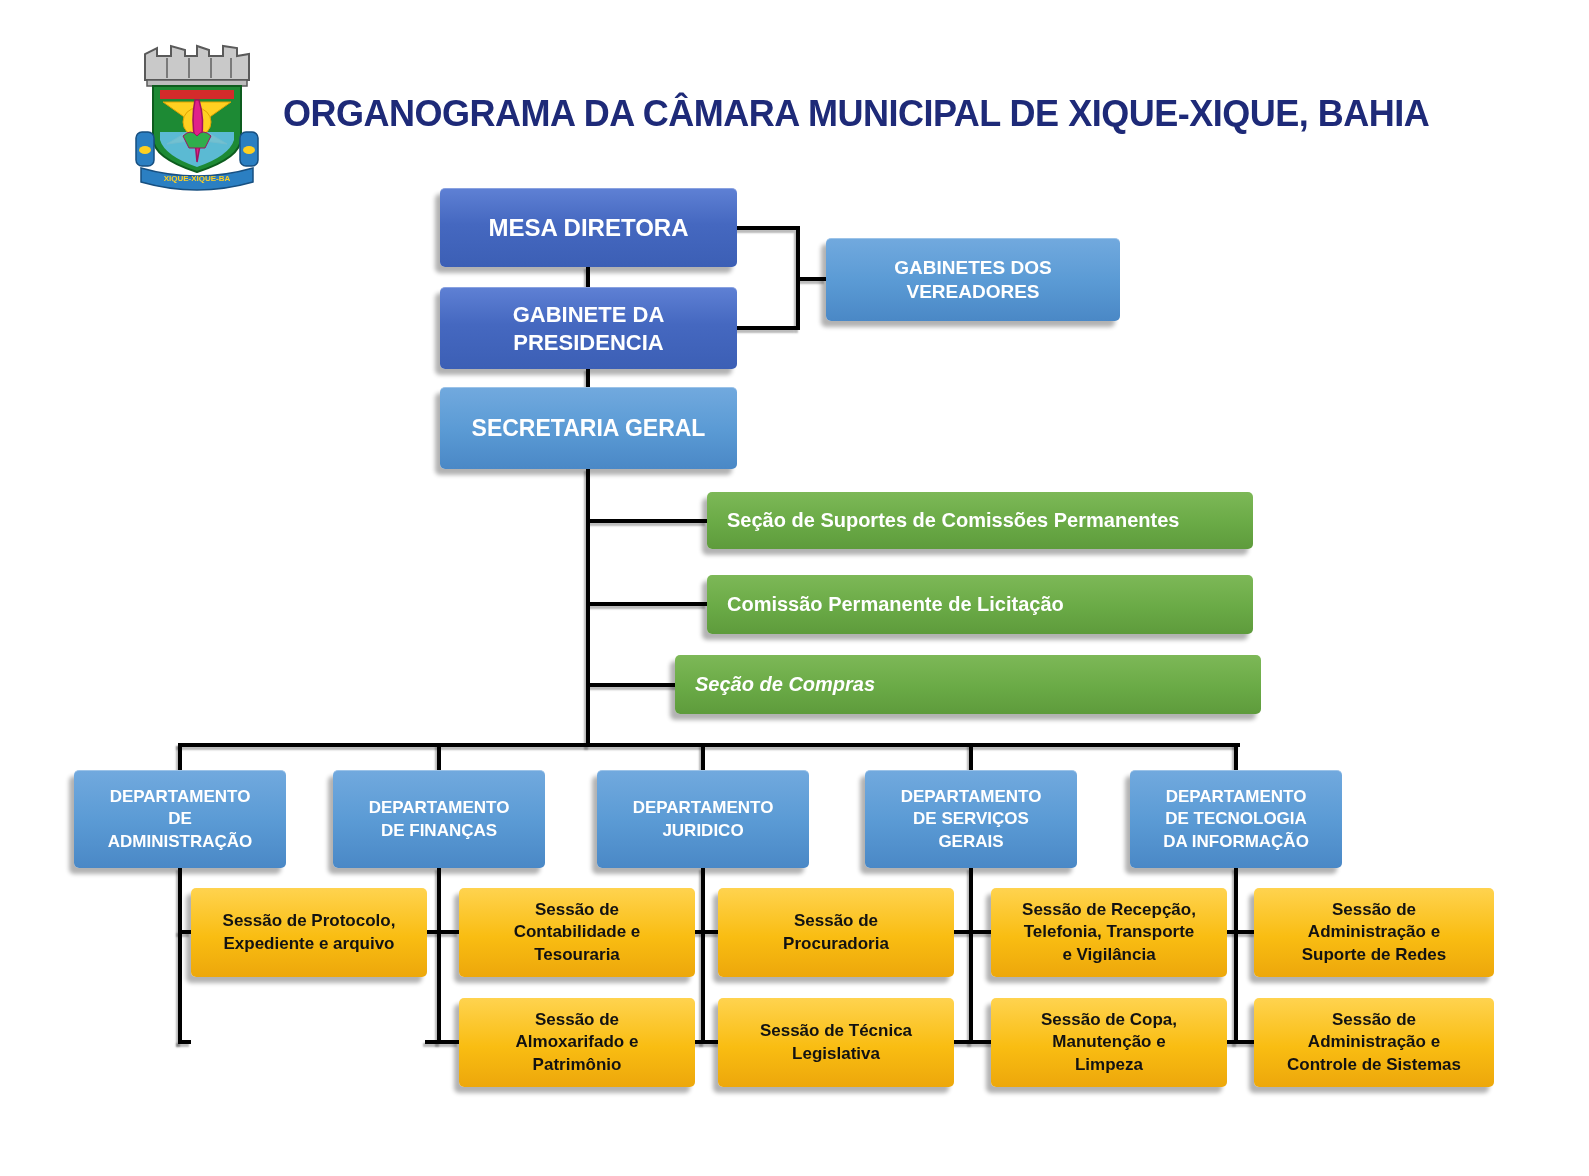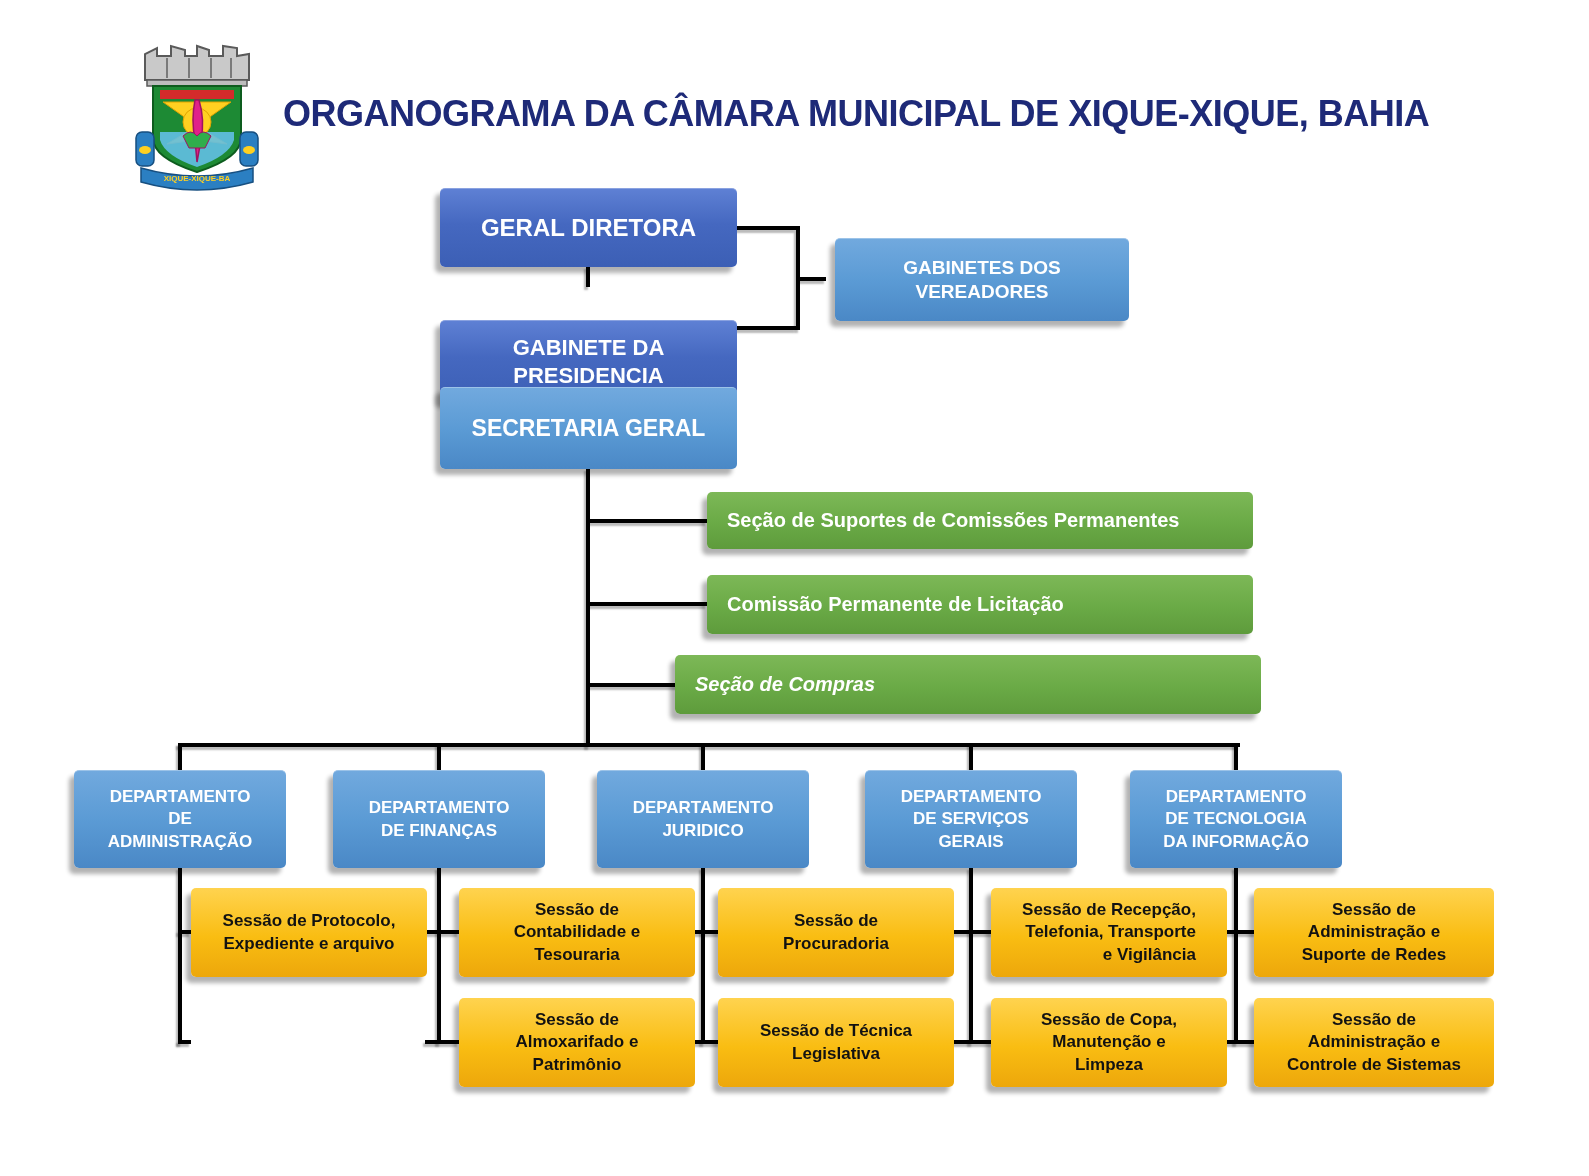--- a/index.html
+++ b/index.html
@@ -17,21 +17,21 @@
     position:absolute;display:flex;align-items:center;justify-content:center;
     text-align:center;font-weight:bold;color:#ffffff;white-space:pre-line;
     border-radius:5px;box-shadow:-5px 6px 4px rgba(0,0,0,0.30);
     line-height:1.25;
   }
   .royal{background:linear-gradient(180deg,#5e80d4 0%,#4568c0 45%,#3c5fb5 100%);border-top:1px solid #8aa2e0;}
   .steel{background:linear-gradient(180deg,#71a9de 0%,#5b9bd5 50%,#4a88c6 100%);border-top:1px solid #9cc3e8;}
   .green{background:linear-gradient(180deg,#7db857 0%,#6aaa46 55%,#5e9b3c 100%);justify-content:flex-start;text-align:left;padding-left:20px;box-sizing:border-box;}
   .gold{background:linear-gradient(180deg,#ffd34f 0%,#f9bd12 55%,#eda70b 100%);color:#121212;}
   .fs24{font-size:24px;} .fs23{font-size:23px;} .fs22{font-size:22px;}
-  .fs20{font-size:20px;} .fs19{font-size:19px;margin-left:9px;} .fs17{font-size:17px;line-height:1.3;}
+  .fs20{font-size:20px;} .fs19{font-size:19px;} .fs17{font-size:17px;line-height:1.3;}
   .line{position:absolute;background:#000;box-shadow:-2px 3px 2px rgba(0,0,0,0.28);}
 </style>
 </head>
 <body>
 
 <div id="canvas">
 
   <svg style="position:absolute;left:133px;top:40px;" width="128" height="152" viewBox="0 0 128 152">
 
     <g>
@@ -105,23 +105,23 @@
   <div class="line" style="left:693px;top:930px;width:27px;height:4px;"></div>
   <div class="line" style="left:954px;top:930px;width:39px;height:4px;"></div>
   <div class="line" style="left:1227px;top:930px;width:29px;height:4px;"></div>
 
   <div class="line" style="left:178px;top:1040px;width:13px;height:4px;"></div>
   <div class="line" style="left:425px;top:1040px;width:34px;height:4px;"></div>
   <div class="line" style="left:693px;top:1040px;width:27px;height:4px;"></div>
   <div class="line" style="left:954px;top:1040px;width:39px;height:4px;"></div>
   <div class="line" style="left:1227px;top:1040px;width:29px;height:4px;"></div>
 
-  <div class="box royal fs24" style="left:440px;top:188px;width:297px;height:78px;">GERAL DIRETORA</div>
+  <div class="box royal fs24" style="left:440px;top:188px;width:297px;height:78px;">MESA DIRETORA</div>
 
-  <div class="box royal fs22" style="left:440px;top:287px;width:297px;height:81px;margin-top:33px;">GABINETE DA
+  <div class="box royal fs22" style="left:440px;top:287px;width:297px;height:81px;">GABINETE DA
 PRESIDENCIA</div>
 
   <div class="box steel fs19" style="left:826px;top:238px;width:294px;height:82px;">GABINETES DOS
 VEREADORES</div>
 
   <div class="box green fs20" style="left:707px;top:492px;width:546px;height:57px;">Seção de Suportes de Comissões Permanentes</div>
 
   <div class="box steel fs23" style="left:440px;top:387px;width:297px;height:81px;">SECRETARIA GERAL</div>
   <div class="box green fs20" style="left:707px;top:575px;width:546px;height:59px;">Comissão Permanente de Licitação</div>
   <div class="box green fs20" style="left:675px;top:655px;width:586px;height:59px;font-style:italic;">Seção de Compras</div>
@@ -140,21 +140,21 @@
 DE TECNOLOGIA
 DA INFORMAÇÃO</div>
 
   <div class="box gold fs17" style="left:191px;top:888px;width:236px;height:89px;">Sessão de Protocolo,
 Expediente e arquivo</div>
   <div class="box gold fs17" style="left:459px;top:888px;width:236px;height:89px;">Sessão de
 Contabilidade e
 Tesouraria</div>
   <div class="box gold fs17" style="left:718px;top:888px;width:236px;height:89px;">Sessão de
 Procuradoria</div>
-  <div class="box gold fs17" style="left:991px;top:888px;width:236px;height:89px;text-align:right;">Sessão de Recepção,
+  <div class="box gold fs17" style="left:991px;top:888px;width:236px;height:89px;">Sessão de Recepção,
 Telefonia, Transporte
 e Vigilância</div>
   <div class="box gold fs17" style="left:1254px;top:888px;width:240px;height:89px;">Sessão de
 Administração e
 Suporte de Redes</div>
 
   <div class="box gold fs17" style="left:459px;top:998px;width:236px;height:89px;">Sessão de
 Almoxarifado e
 Patrimônio</div>
   <div class="box gold fs17" style="left:991px;top:998px;width:236px;height:89px;">Sessão de Copa,

